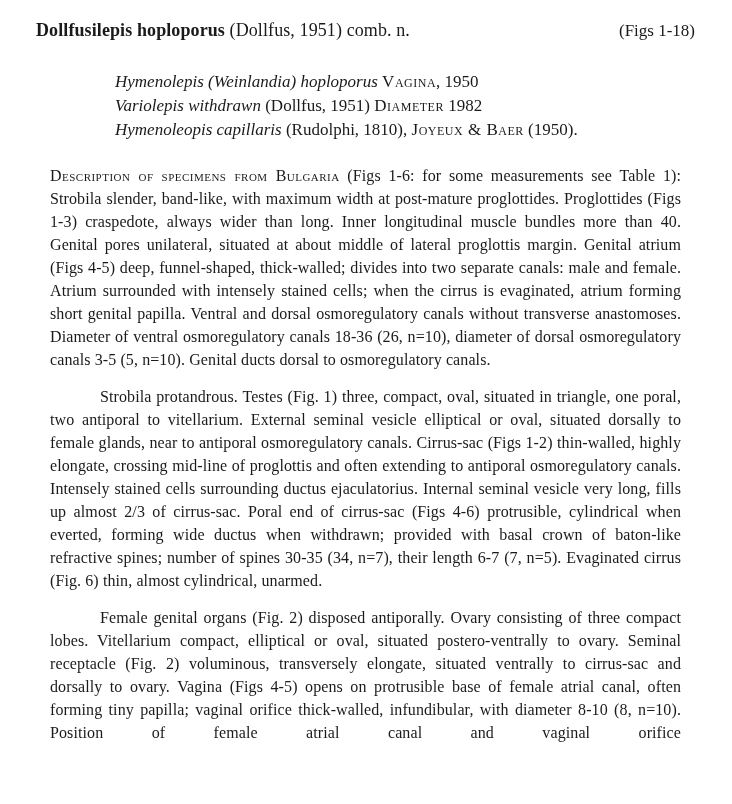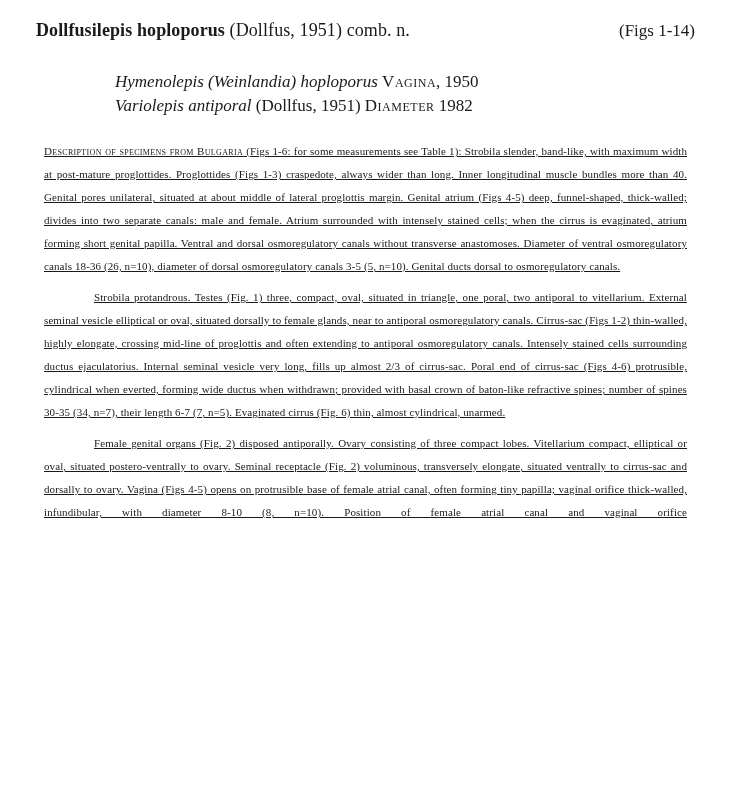--- a/index.html
+++ b/index.html
@@ -47,47 +47,47 @@
     font-size: 17px;
     line-height: 24px;
   }
   .syn-line {
     white-space: nowrap;
   }
   .body-text {
     margin-top: 22px;
   }
   .para {
-    margin: 8px;
-    font-size: 11px;
+    margin: 14px;
+    font-size: 16px;
     line-height: 23px;
     text-align: justify;
     letter-spacing: 0.1px;
-    text-decoration: underline;
   }
   .para.indent { text-indent: 50px; }
   .para.justify-last { text-align-last: justify; }
   .seg-bold { font-weight: bold; }
   .seg-italic { font-style: italic; margin-top: 48px; }
   .seg-smallcaps { font-variant: small-caps; letter-spacing: 0.03em; }
   .seg-normal { }
 </style>
 </head>
 <body>
 
 <div class="page">
 
   <header class="title-row">
     <h1 class="title"><span class="seg-bold">Dollfusilepis hoploporus</span><span class="seg-normal"> (Dollfus, 1951) comb. n.</span></h1>
-    <span class="figs-ref">(Figs 1-14)</span>
+    <span class="figs-ref">(Figs 1-18)</span>
   </header>
 
   <section class="synonymy">
     <div class="syn-line"><span class="seg-italic">Hymenolepis (Weinlandia) hoploporus </span><span class="seg-smallcaps">Vagina</span><span class="seg-normal">, 1950</span></div>
-    <div class="syn-line"><span class="seg-italic">Variolepis antiporal </span><span class="seg-normal">(Dollfus, 1951) </span><span class="seg-smallcaps">Diameter</span><span class="seg-normal"> 1982</span></div>
+    <div class="syn-line"><span class="seg-italic">Variolepis withdrawn </span><span class="seg-normal">(Dollfus, 1951) </span><span class="seg-smallcaps">Diameter</span><span class="seg-normal"> 1982</span></div>
+    <div class="syn-line"><span class="seg-italic">Hymenoleopis capillaris </span><span class="seg-normal">(Rudolphi, 1810), </span><span class="seg-smallcaps">Joyeux &amp; Baer</span><span class="seg-normal"> (1950).</span></div>
   </section>
 
   <section class="body-text">
     <p class="para"><span class="seg-smallcaps">Description of specimens from Bulgaria</span><span class="seg-normal"> (Figs 1-6: for some measurements see Table 1): Strobila slender, band-like, with maximum width at post-mature proglottides. Proglottides (Figs 1-3) craspedote, always wider than long. Inner longitudinal muscle bundles more than 40. Genital pores unilateral, situated at about middle of lateral proglottis margin. Genital atrium (Figs 4-5) deep, funnel-shaped, thick-walled; divides into two separate canals: male and female. Atrium surrounded with intensely stained cells; when the cirrus is evaginated, atrium forming short genital papilla. Ventral and dorsal osmoregulatory canals without transverse anastomoses. Diameter of ventral osmoregulatory canals 18-36 (26, n=10), diameter of dorsal osmoregulatory canals 3-5 (5, n=10). Genital ducts dorsal to osmoregulatory canals.</span></p>
     <p class="para indent"><span class="seg-normal">Strobila protandrous. Testes (Fig. 1) three, compact, oval, situated in triangle, one poral, two antiporal to vitellarium. External seminal vesicle elliptical or oval, situated dorsally to female glands, near to antiporal osmoregulatory canals. Cirrus-sac (Figs 1-2) thin-walled, highly elongate, crossing mid-line of proglottis and often extending to antiporal osmoregulatory canals. Intensely stained cells surrounding ductus ejaculatorius. Internal seminal vesicle very long, fills up almost 2/3 of cirrus-sac. Poral end of cirrus-sac (Figs 4-6) protrusible, cylindrical when everted, forming wide ductus when withdrawn; provided with basal crown of baton-like refractive spines; number of spines 30-35 (34, n=7), their length 6-7 (7, n=5). Evaginated cirrus (Fig. 6) thin, almost cylindrical, unarmed.</span></p>
     <p class="para indent justify-last"><span class="seg-normal">Female genital organs (Fig. 2) disposed antiporally. Ovary consisting of three compact lobes. Vitellarium compact, elliptical or oval, situated postero-ventrally to ovary. Seminal receptacle (Fig. 2) voluminous, transversely elongate, situated ventrally to cirrus-sac and dorsally to ovary. Vagina (Figs 4-5) opens on protrusible base of female atrial canal, often forming tiny papilla; vaginal orifice thick-walled, infundibular, with diameter 8-10 (8, n=10). Position of female atrial canal and vaginal orifice</span></p>
   </section>
 
 </div>
 

